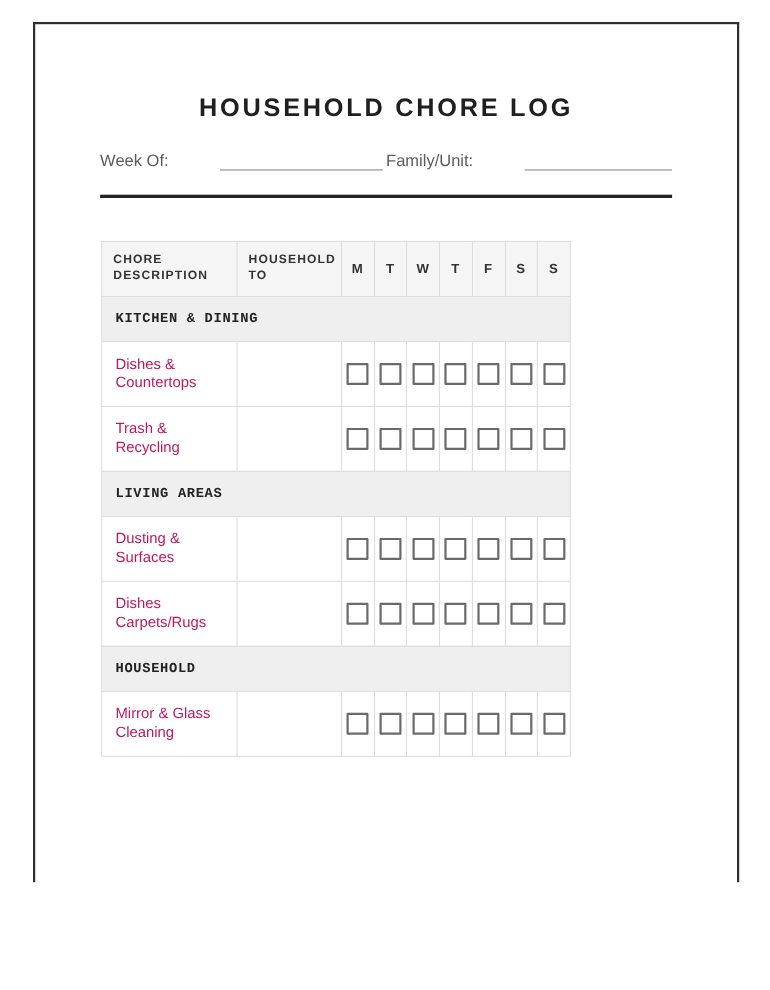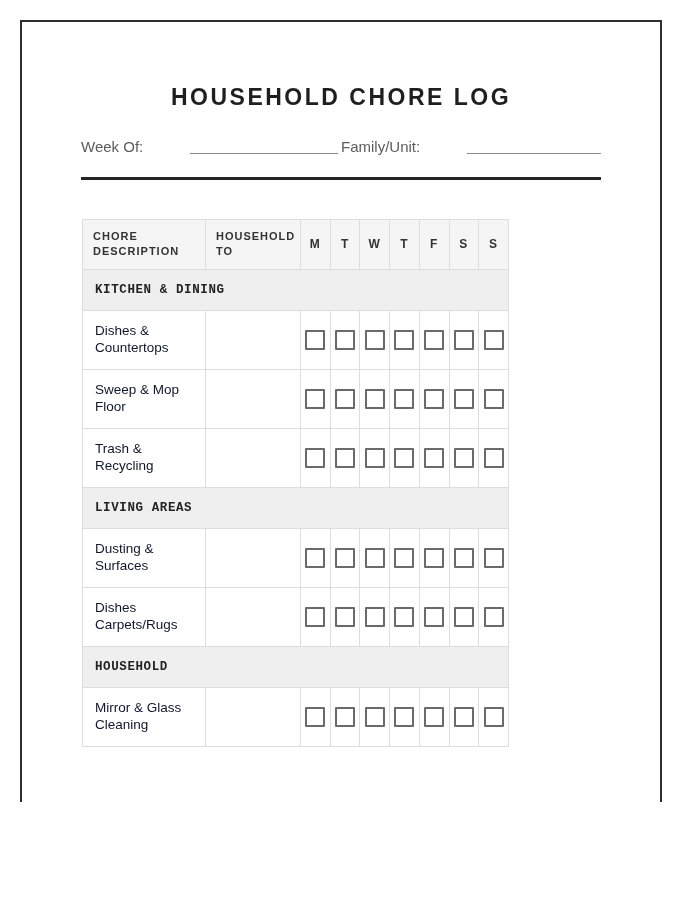--- a/index.html
+++ b/index.html
@@ -10,21 +10,21 @@
   }
   .canvas {
     position: relative;
     width: 700px;
     height: 900px;
     background: #ffffff;
     overflow: hidden;
   }
   .page {
     position: absolute;
-    left: 20px;
+    left: 30px;
     top: 20px;
     width: 642px;
     height: 782px;
     box-sizing: border-box;
     border: 2px solid var(--page-border, #2e2e2e);
     border-bottom: none;
     background: #ffffff;
     overflow: hidden;
   }
   .intro {
@@ -41,20 +41,21 @@
   }
   .fields {
     display: flex;
     margin-top: 26px;
     font-size: 15px;
     color: var(--label-color, #5c5c5c);
   }
   .field {
     width: 50%;
     display: flex;
+    align-items: flex-end;
     gap: 41px;
   }
   .field-label {
     white-space: nowrap;
     padding-right: 6px;
     line-height: 1.15;
   }
   .blank {
     border-bottom: 1px solid var(--blank-line, #8a8a8a);
     height: 15px;
@@ -104,21 +105,21 @@
     padding: 0 12px;
     height: 40px;
     font-family: Liberation Mono, monospace;
   }
   tr.chore-row td {
     height: 56px;
     background: #ffffff;
   }
   td.chore-cell {
     font-size: 13.5px;
-    color: #0f172a;
+    color: #be185d;
     padding: 0 12px;
     line-height: 1.25;
   }
   td.assigned-cell { }
   td.day-cell { text-align: center; }
   .checkbox {
     display: inline-block;
     width: 16px;
     height: 16px;
     border: 2px solid var(--checkbox-border, #6a6a6a);
@@ -178,31 +179,20 @@
             <td class="assigned-cell"></td>
             <td class="day-cell"><div class="checkbox"></div></td>
             <td class="day-cell"><div class="checkbox"></div></td>
             <td class="day-cell"><div class="checkbox"></div></td>
             <td class="day-cell"><div class="checkbox"></div></td>
             <td class="day-cell"><div class="checkbox"></div></td>
             <td class="day-cell"><div class="checkbox"></div></td>
             <td class="day-cell"><div class="checkbox"></div></td>
           </tr>
           <tr class="chore-row">
-            <td class="chore-cell">Sweep &amp; Mop Floor</td>
-            <td class="assigned-cell"></td>
-            <td class="day-cell"><div class="checkbox"></div></td>
-            <td class="day-cell"><div class="checkbox"></div></td>
-            <td class="day-cell"><div class="checkbox"></div></td>
-            <td class="day-cell"><div class="checkbox"></div></td>
-            <td class="day-cell"><div class="checkbox"></div></td>
-            <td class="day-cell"><div class="checkbox"></div></td>
-            <td class="day-cell"><div class="checkbox"></div></td>
-          </tr>
-          <tr class="chore-row">
             <td class="chore-cell">Trash &amp; Recycling</td>
             <td class="assigned-cell"></td>
             <td class="day-cell"><div class="checkbox"></div></td>
             <td class="day-cell"><div class="checkbox"></div></td>
             <td class="day-cell"><div class="checkbox"></div></td>
             <td class="day-cell"><div class="checkbox"></div></td>
             <td class="day-cell"><div class="checkbox"></div></td>
             <td class="day-cell"><div class="checkbox"></div></td>
             <td class="day-cell"><div class="checkbox"></div></td>
           </tr>

